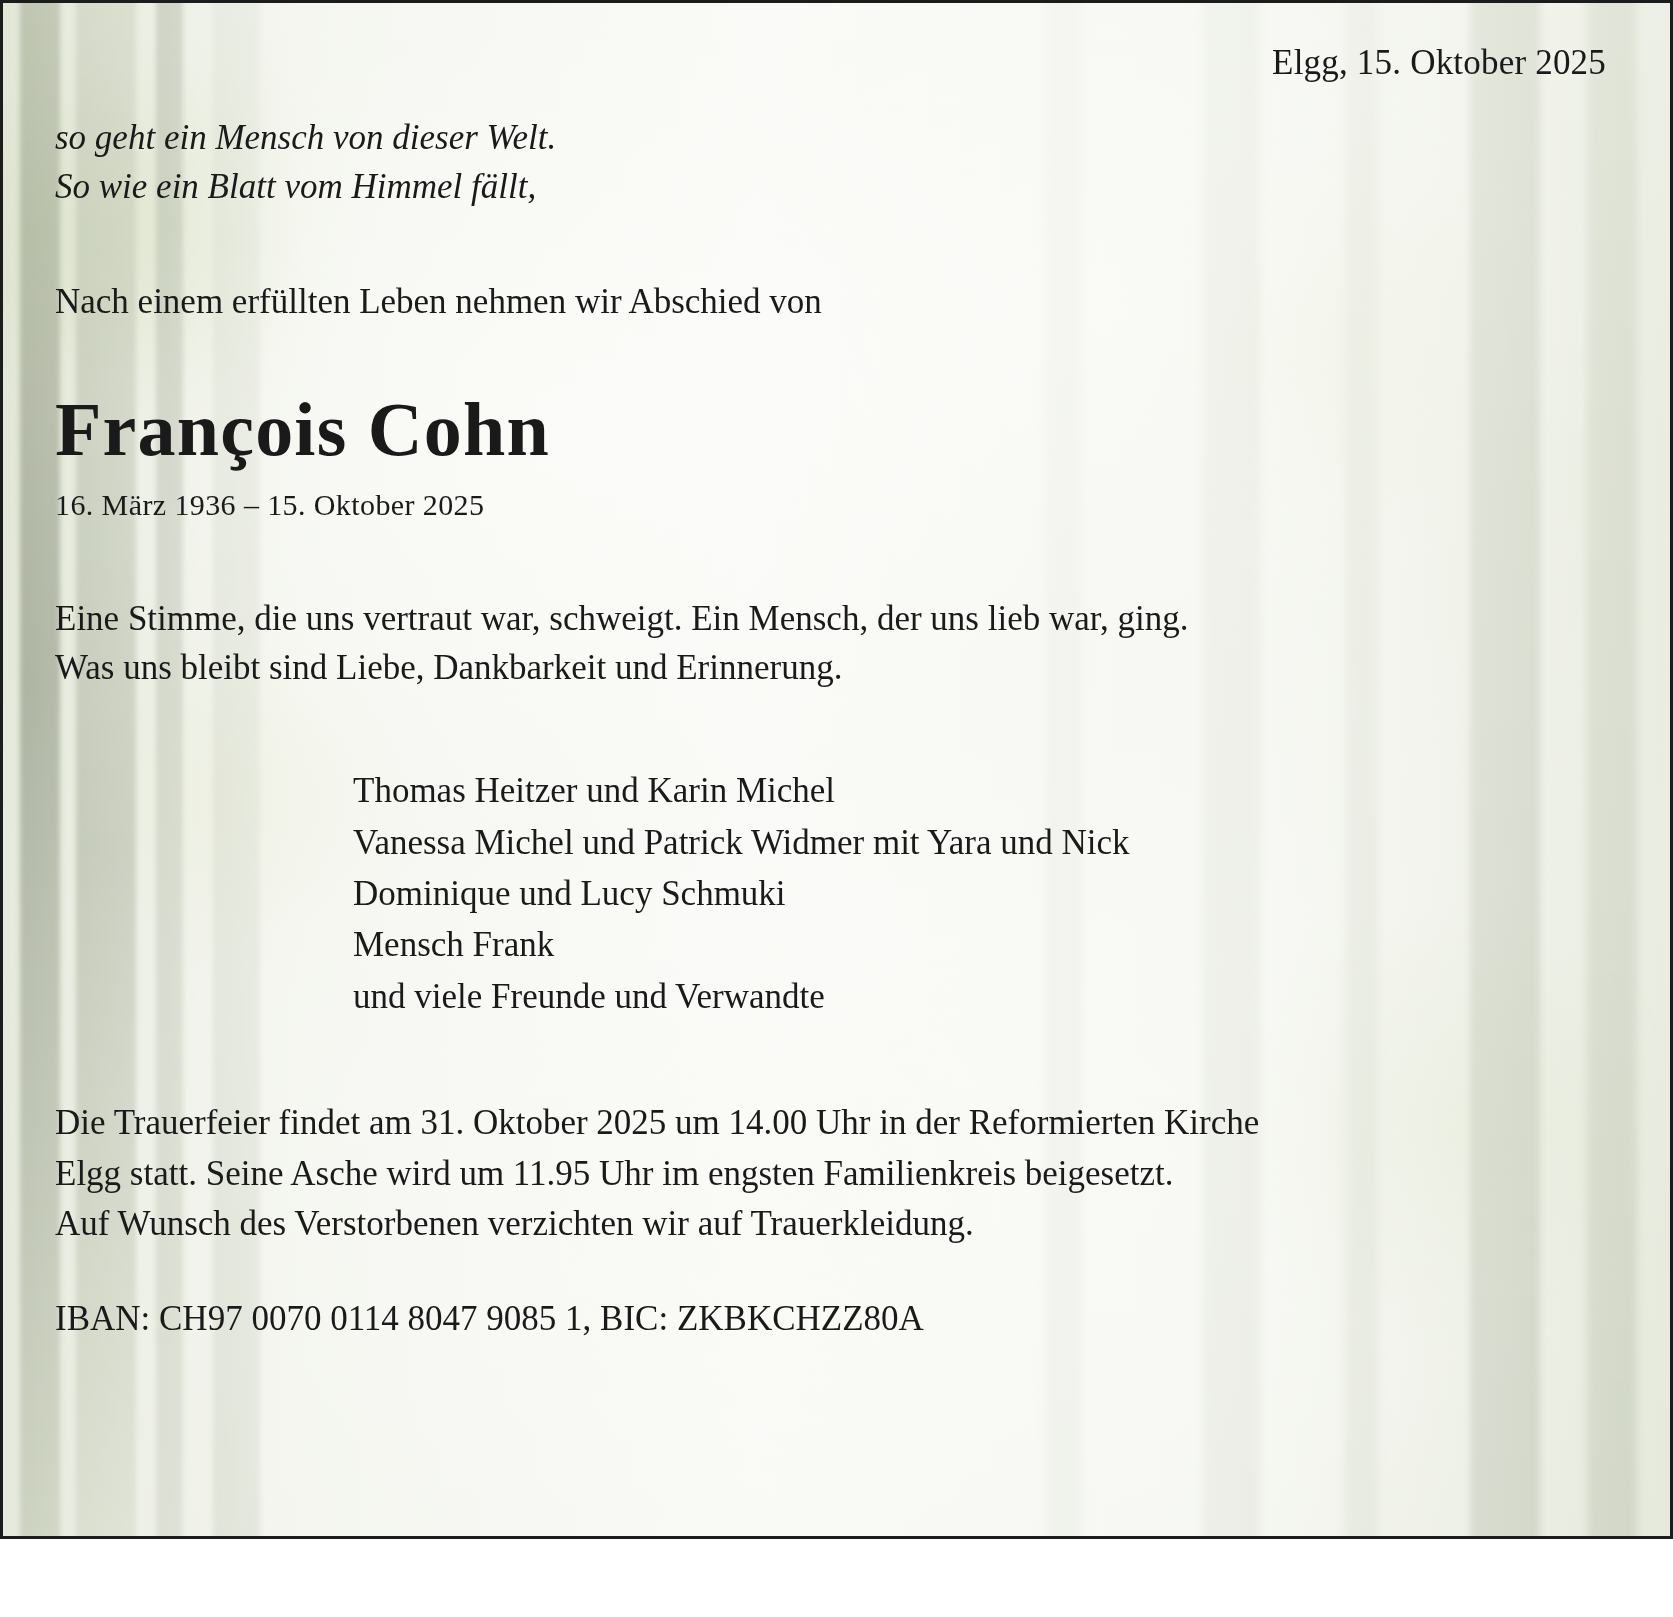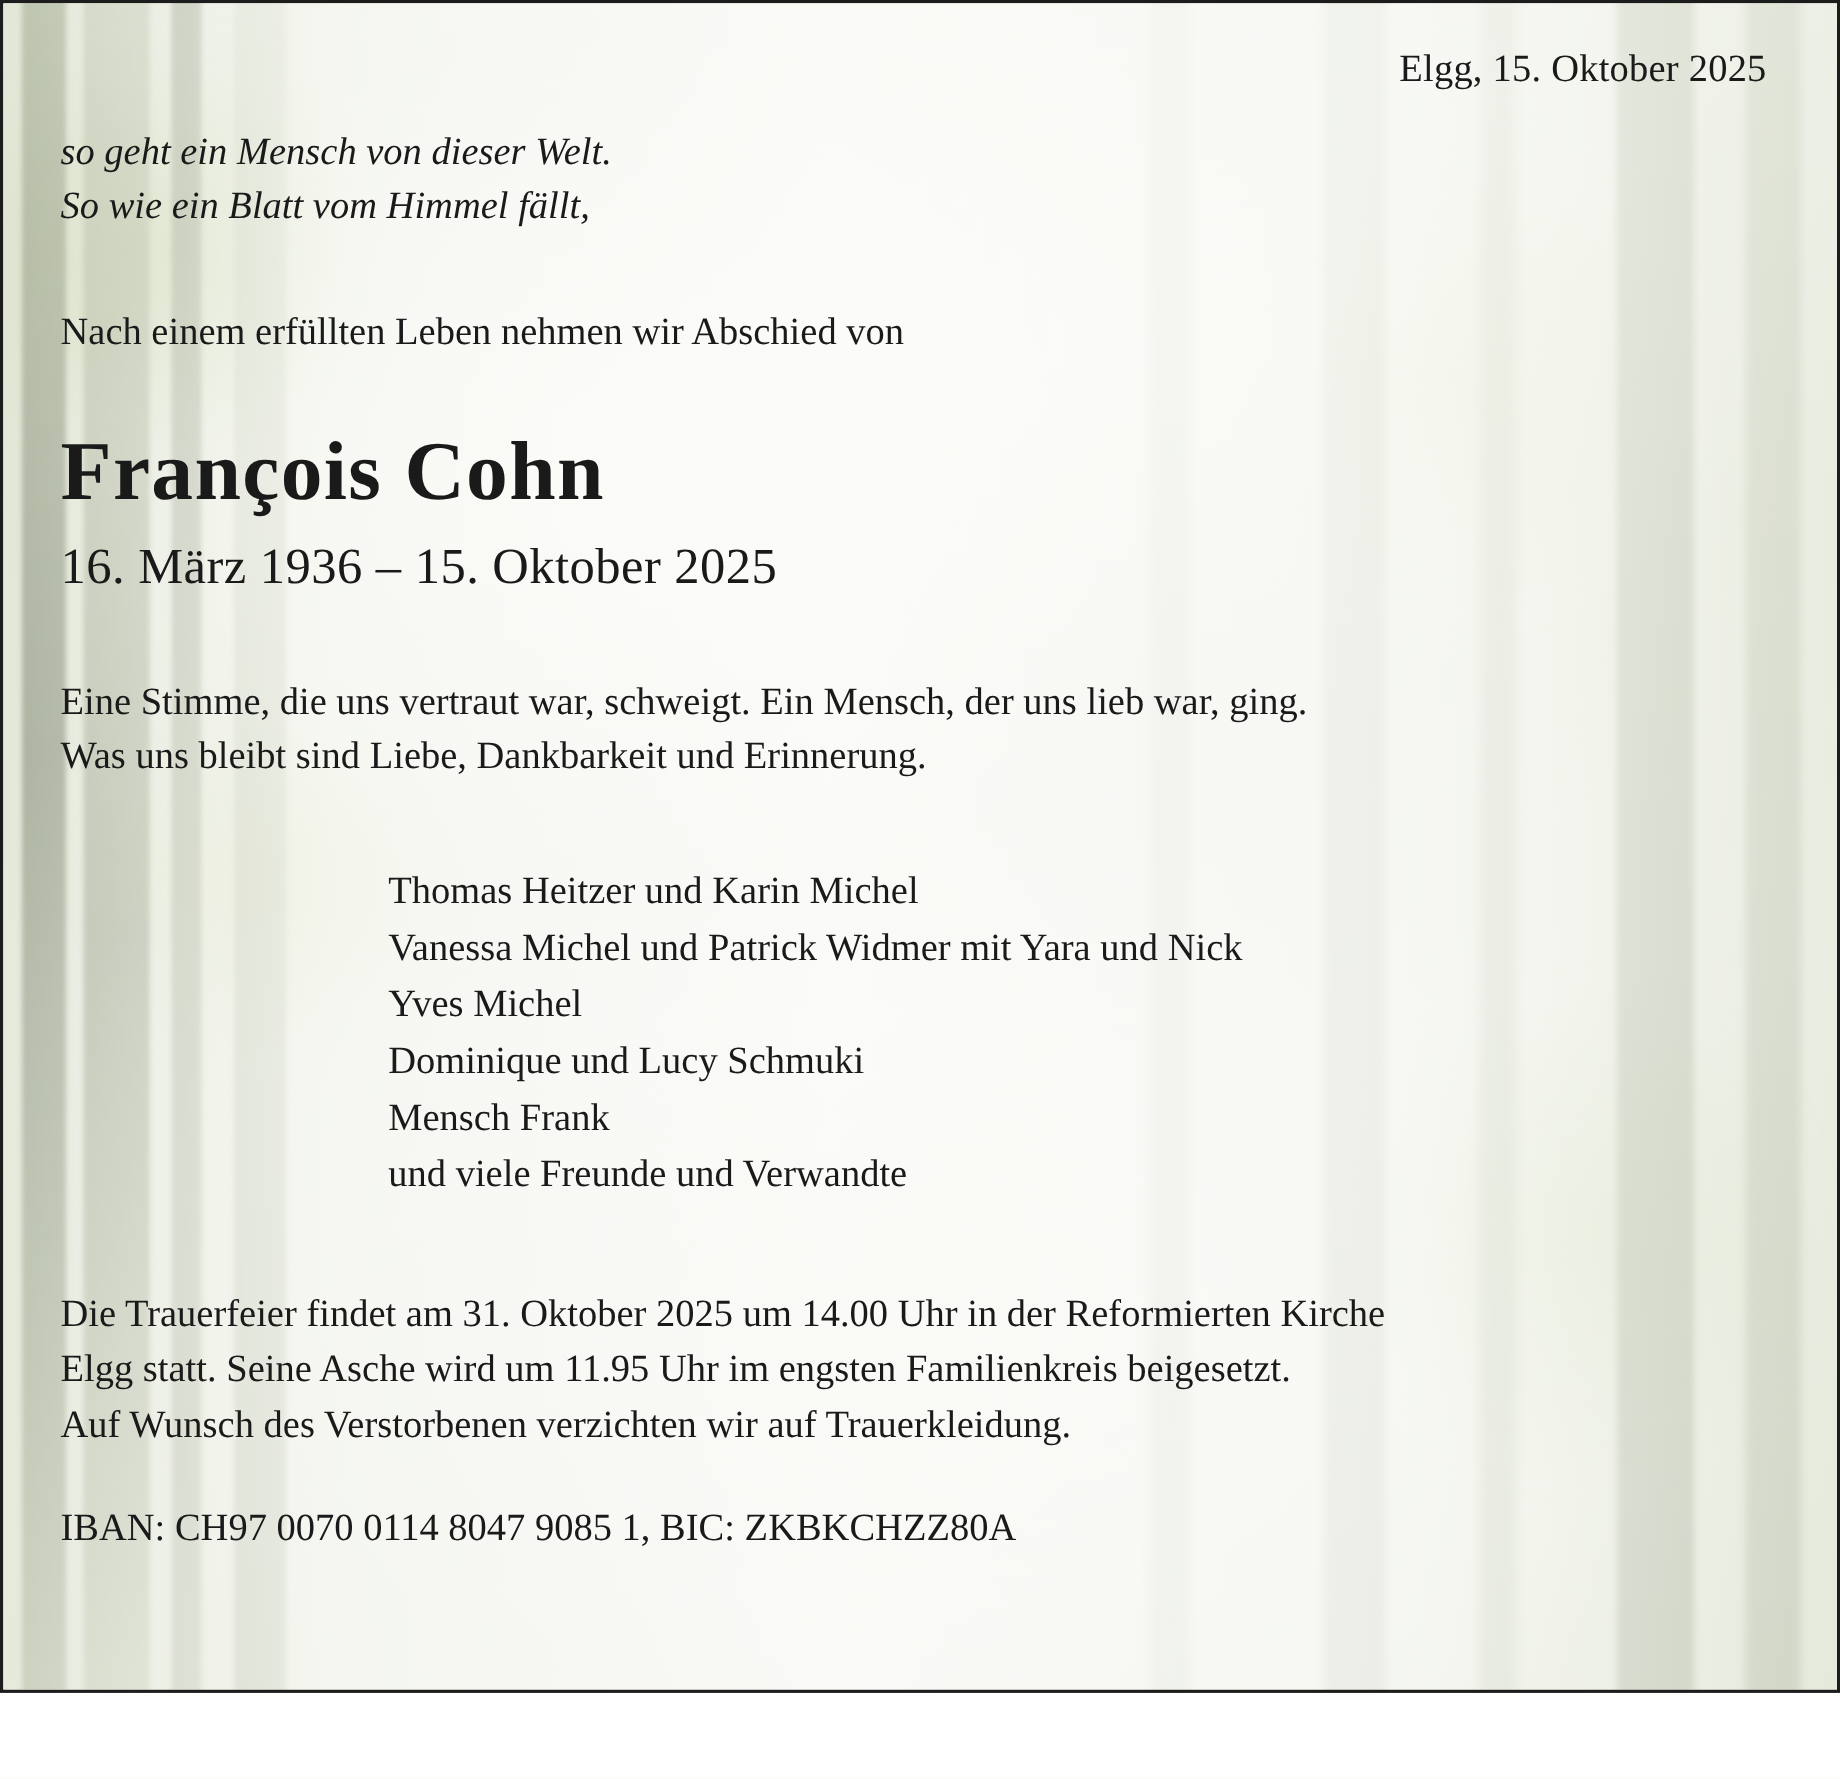--- a/index.html
+++ b/index.html
@@ -106,21 +106,21 @@
   .name {
     margin-top: 64px;
     font-size: 76px;
     letter-spacing: 1.2px;
     line-height: 1.05;
     font-weight: 700;
   }
 
   .dates {
     margin-top: 18px;
-    font-size: 46px;
+    font-size: 30px;
     letter-spacing: 0.4px;
   }
 
   .memorial {
     margin-top: 72px;
     font-size: 35px;
     line-height: 1.42;
   }
 
   .mourners {
@@ -191,21 +191,20 @@
     <div class="dates">16. März 1936 – 15. Oktober 2025</div>
 
     <div class="memorial">
       <span class="line">Eine Stimme, die uns vertraut war, schweigt. Ein Mensch, der uns lieb war, ging.</span>
       <span class="line">Was uns bleibt sind Liebe, Dankbarkeit und Erinnerung.</span>
     </div>
 
     <div class="mourners">
       <span class="line">Thomas Heitzer und Karin Michel</span>
       <span class="line">Vanessa Michel und Patrick Widmer mit Yara und Nick</span>
-      <span class="line">Yves Michel</span>
       <span class="line">Dominique und Lucy Schmuki</span>
       <span class="line">Mensch Frank</span>
       <span class="line">und viele Freunde und Verwandte</span>
     </div>
 
     <div class="ceremony">
       <span class="line">Die Trauerfeier findet am 31. Oktober 2025 um 14.00 Uhr in der Reformierten Kirche</span>
       <span class="line">Elgg statt. Seine Asche wird um 11.95 Uhr im engsten Familienkreis beigesetzt.</span>
       <span class="line">Auf Wunsch des Verstorbenen verzichten wir auf Trauerkleidung.</span>
     </div>

